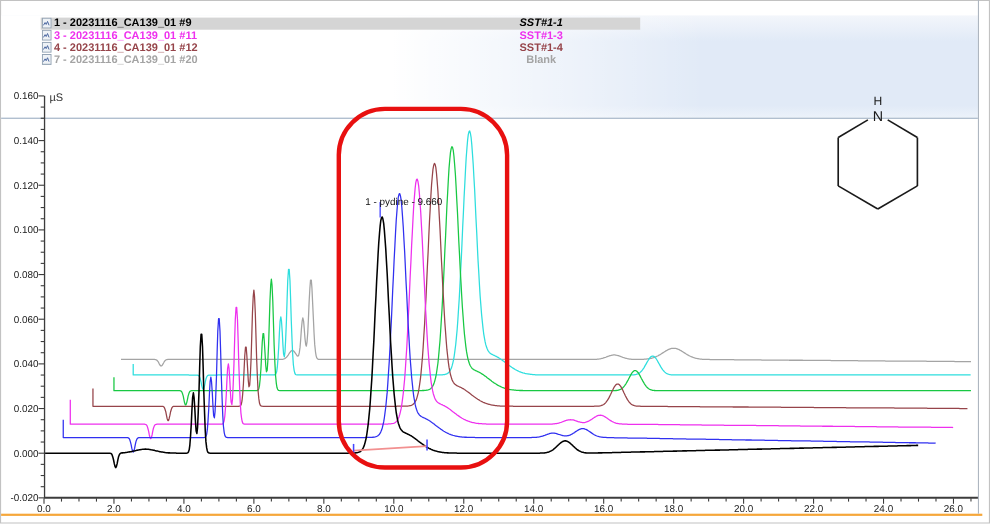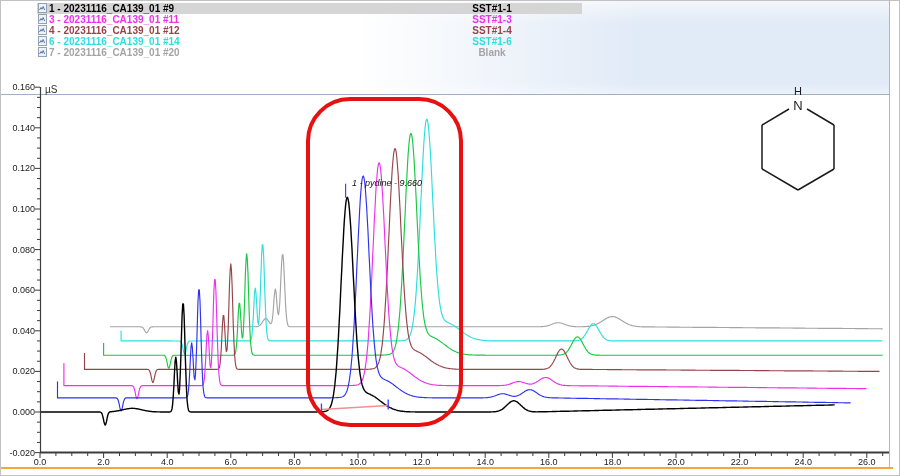--- a/index.html
+++ b/index.html
@@ -4,63 +4,59 @@
 <style>
   * { margin:0; padding:0; box-sizing:border-box; }
   html,body { width:900px; height:476px; }
   body {
     position:relative; overflow:hidden; background:#ffffff;
     font-family:"Liberation Sans", sans-serif;
     box-shadow: inset 0 0 0 1px #c2c2c2;
   }
   
   #legend-panel{
-    position:absolute; left:1px; top:1px; width:888px; height:94px;
+    position:absolute; left:1px; top:14px; width:888px; height:94px;
     background:
       linear-gradient(to right, rgba(255,255,255,1) 0%, rgba(255,255,255,1) 40%, rgba(255,255,255,0) 72%),
       linear-gradient(to bottom, #f3f6fb 0%, #e1eaf7 25%, #e1eaf7 88%, #ecf2fa 100%);
     border-bottom:1px solid #9fb0c4;
   }
   #legend-rows{ position:absolute; left:36px; top:2px; width:545px; }
   .lg-row{ position:relative; height:11px; line-height:11px; white-space:nowrap; font-size:10px; font-weight:bold; }
   .lg-row.sel{ background:#d5d5d5; }
   .lg-icon{ display:inline-block; width:9px; height:10px; vertical-align:top; margin:0 2px 0 1px; }
   .lg-label{ display:inline-block; vertical-align:top; }
   .lg-sst{ position:absolute; left:424px; width:62px; text-align:center; top:0; }
   
   #plot-svg{ position:absolute; left:0; top:0; }
   #y-unit{ position:absolute; left:45px; top:84px; font-size:10px; color:#333; }
-  #peak-label{ position:absolute; left:352px; top:178px; font-size:9px; color:#111; white-space:nowrap;font-style:italic; }
+  #peak-label{ position:absolute; left:332px; top:178px; font-size:9px; color:#111; white-space:nowrap; }
   #annotation-box{ position:absolute; border:4px solid #e81010; border-radius:44px; background:transparent; }
   #structure{ position:absolute; left:742px; top:84px; width:112px; height:112px; }
   #bottom-accent{ position:absolute; left:1px; top:467px; width:892px; height:2px; background:#f6a73a; }
   #right-border{ position:absolute; left:889px; top:0; width:1px; height:467px; background:#aeb6c0; }
   text{ font-family:"Liberation Sans", sans-serif; }
 </style>
 </head>
 <body>
 
 <div id="legend-panel">
   <div id="legend-rows">
       <div class="lg-row sel"><span class="lg-icon"><svg width="9" height="10" viewBox="0 0 9 10">
             <rect x="0.5" y="0.5" width="8" height="9" fill="#eef2f6" stroke="#93a3b4" stroke-width="1"></rect>
             <path d="M1.5 7 L3 4.5 L4 6.2 L5.2 3.5 L6.6 7" fill="none" stroke="#4a66a0" stroke-width="0.9"></path>
-          </svg></span><span class="lg-label" style="color: rgb(0, 0, 0);">1 - 20231116_CA139_01 #9</span><span class="lg-sst" style="color: rgb(0, 0, 0);">SST#1-1</span></div>
+          </svg></span><span class="lg-label" style="color: rgb(0, 0, 0);">1 - 20231116_CA139_01 #9</span><span class="lg-sst" style="color: rgb(0, 0, 0); font-style: italic;">SST#1-1</span></div>
       <div class="lg-row"><span class="lg-icon"><svg width="9" height="10" viewBox="0 0 9 10">
             <rect x="0.5" y="0.5" width="8" height="9" fill="#eef2f6" stroke="#93a3b4" stroke-width="1"></rect>
             <path d="M1.5 7 L3 4.5 L4 6.2 L5.2 3.5 L6.6 7" fill="none" stroke="#4a66a0" stroke-width="0.9"></path>
           </svg></span><span class="lg-label" style="color: rgb(238, 48, 238);">3 - 20231116_CA139_01 #11</span><span class="lg-sst" style="color: rgb(238, 48, 238);">SST#1-3</span></div>
       <div class="lg-row"><span class="lg-icon"><svg width="9" height="10" viewBox="0 0 9 10">
             <rect x="0.5" y="0.5" width="8" height="9" fill="#eef2f6" stroke="#93a3b4" stroke-width="1"></rect>
             <path d="M1.5 7 L3 4.5 L4 6.2 L5.2 3.5 L6.6 7" fill="none" stroke="#4a66a0" stroke-width="0.9"></path>
           </svg></span><span class="lg-label" style="color: rgb(150, 68, 74);">4 - 20231116_CA139_01 #12</span><span class="lg-sst" style="color: rgb(150, 68, 74);">SST#1-4</span></div>
-      <div class="lg-row"><span class="lg-icon"><svg width="9" height="10" viewBox="0 0 9 10">
-            <rect x="0.5" y="0.5" width="8" height="9" fill="#eef2f6" stroke="#93a3b4" stroke-width="1"></rect>
-            <path d="M1.5 7 L3 4.5 L4 6.2 L5.2 3.5 L6.6 7" fill="none" stroke="#4a66a0" stroke-width="0.9"></path>
-          </svg></span><span class="lg-label" style="color: rgb(46, 222, 222);">6 - 20231116_CA139_01 #14</span><span class="lg-sst" style="color: rgb(46, 222, 222);">SST#1-6</span></div>
       <div class="lg-row"><span class="lg-icon"><svg width="9" height="10" viewBox="0 0 9 10">
             <rect x="0.5" y="0.5" width="8" height="9" fill="#eef2f6" stroke="#93a3b4" stroke-width="1"></rect>
             <path d="M1.5 7 L3 4.5 L4 6.2 L5.2 3.5 L6.6 7" fill="none" stroke="#4a66a0" stroke-width="0.9"></path>
           </svg></span><span class="lg-label" style="color: rgb(164, 164, 164);">7 - 20231116_CA139_01 #20</span><span class="lg-sst" style="color: rgb(164, 164, 164);">Blank</span></div>
     </div>
 </div>
 
 <svg id="plot-svg" width="900" height="476">
     <line x1="40.5" y1="87" x2="40.5" y2="452.5" stroke="#3c3c3c" stroke-width="1.2"></line>
     <line x1="40" y1="452.5" x2="889.06" y2="452.5" stroke="#3c3c3c" stroke-width="1.8"></line>

